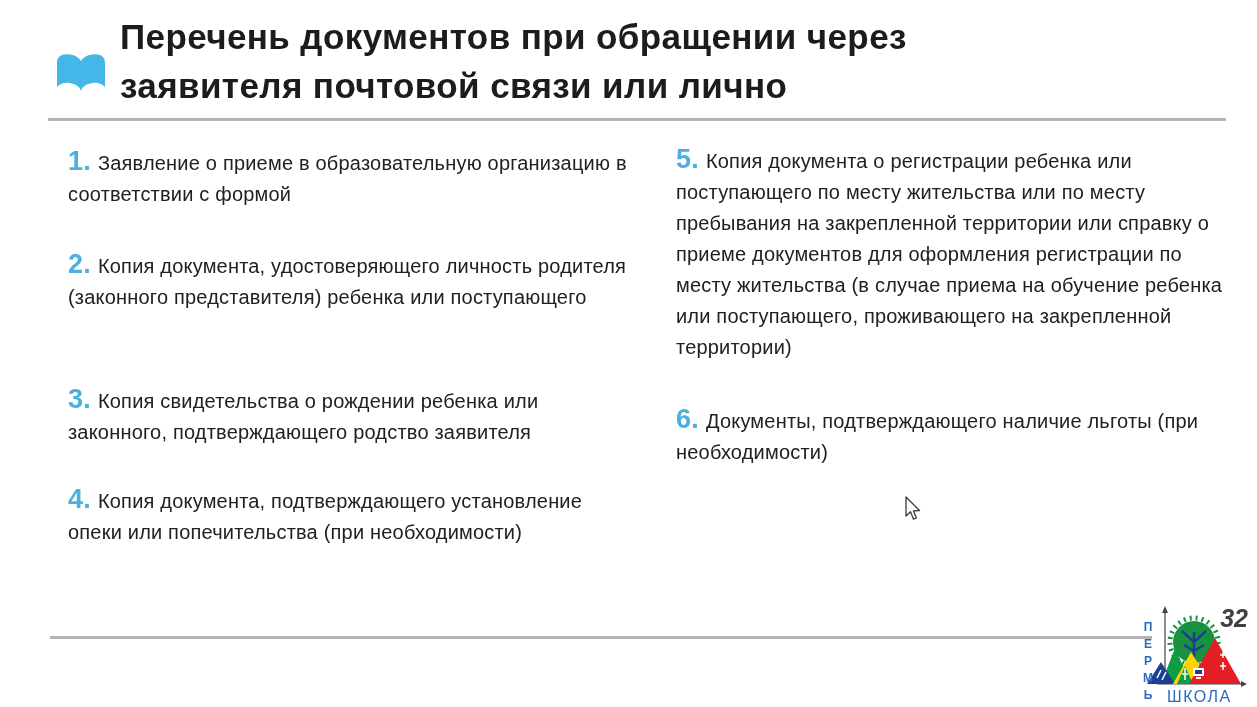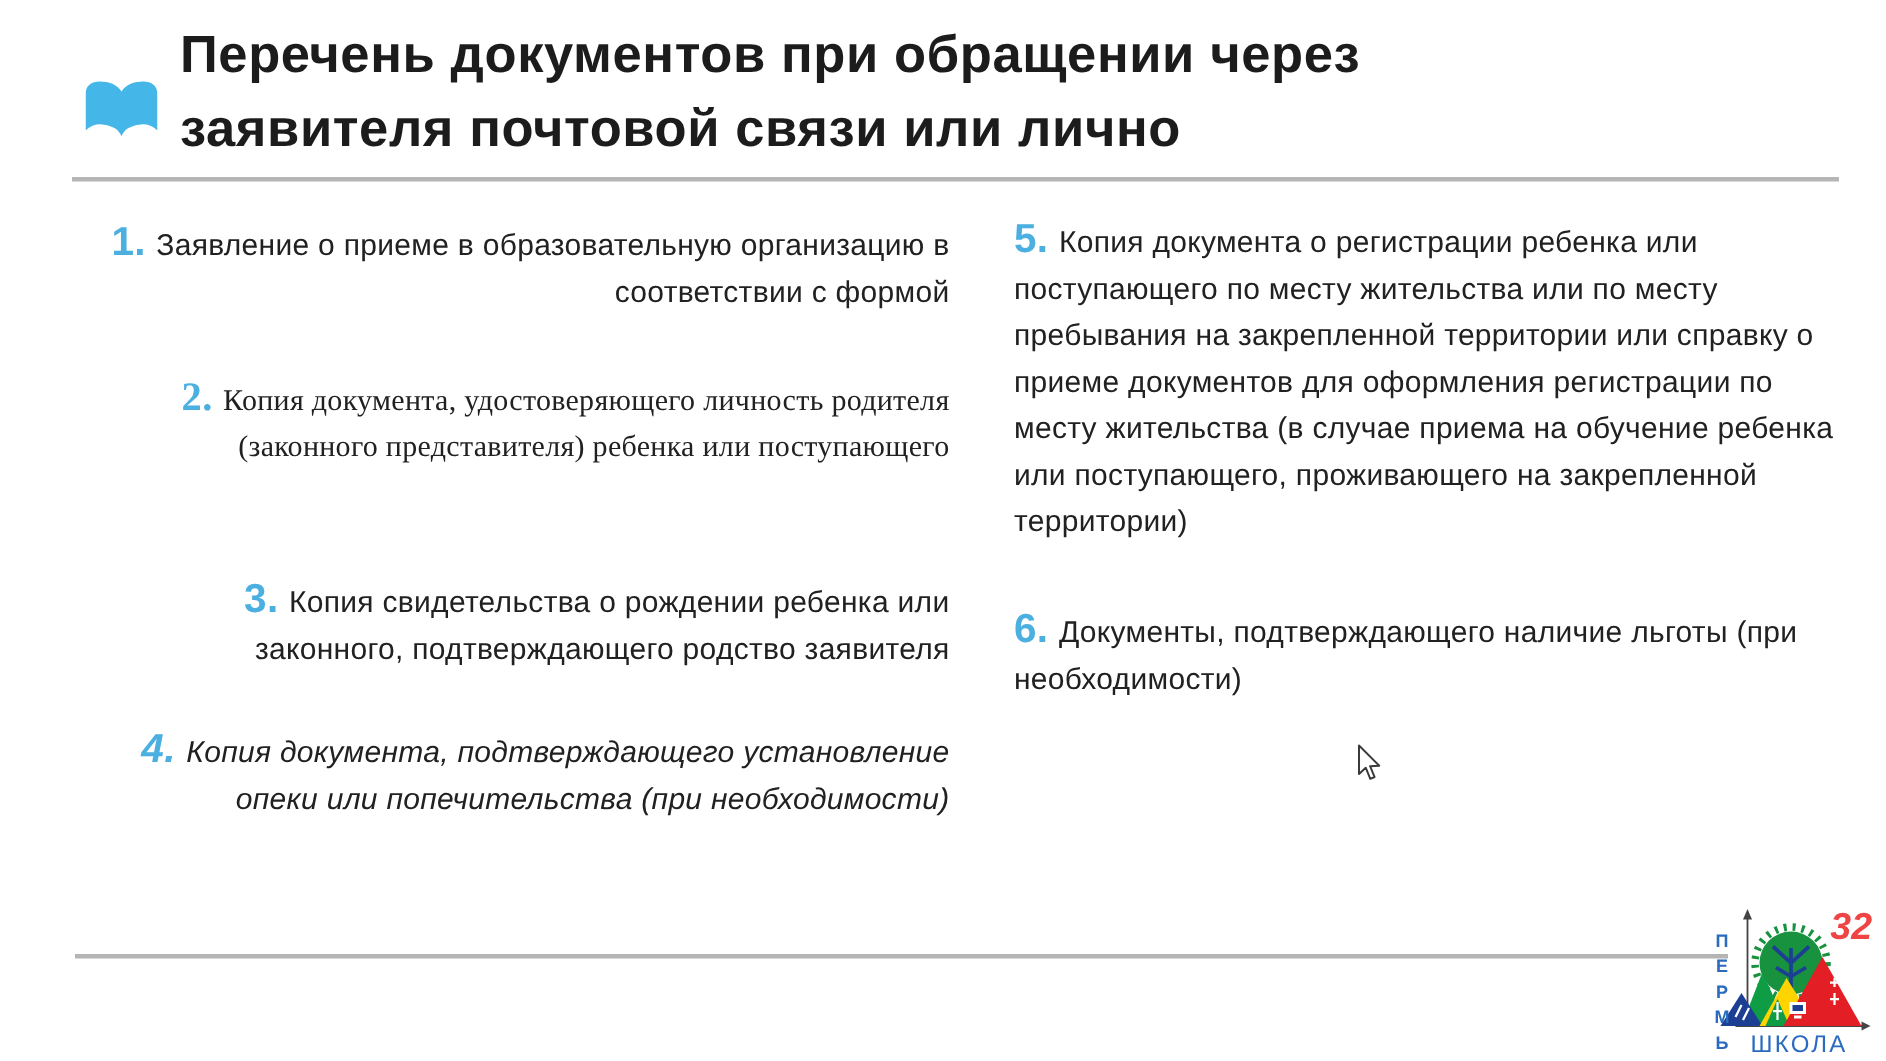--- a/index.html
+++ b/index.html
@@ -17,43 +17,43 @@
 
   
   .divider { position:absolute; height:3px; background:#b5b5b5; }
   .divider-top    { left:48px; top:118px; width:1178px; }
   .divider-bottom { left:50px; top:636px; width:1102px; }
 
   
   .item { position:absolute; color:#212121; font-size:20px; line-height:31px;
           letter-spacing:0.2px; }
   .item .num { color:#4bafe0; font-size:27px; font-weight:700; margin-right:7px; }
-  .col-left  .item { left:68px;  width:565px;text-align:right; }
+  .col-left  .item { left:68px;  width:565px; }
   .col-right .item { left:676px; width:555px; }
   #item-1 { top:146px; }
-  #item-2 { top:249px;font-family:Liberation Serif, serif; }
+  #item-2 { top:249px; }
   #item-3 { top:384px; }
-  #item-4 { top:484px;font-style:italic; }
+  #item-4 { top:484px; }
   #item-5 { top:144px; }
   #item-6 { top:404px; }
 
   
   .cursor { position:absolute; left:903px; top:496px; width:19px; height:26px; }
 
   
   .logo { position:absolute; right:2px; bottom:2px; width:113px; height:101px; }
   .logo-art { position:absolute; left:0; top:0; }
   .logo-city {
     position:absolute; left:6px; top:16px;
     writing-mode:vertical-rl; text-orientation:upright;
     font-size:12px; font-weight:700; color:#2a6bbf; letter-spacing:3px;
   }
   .logo-num {
     position:absolute; right:0px; top:0px;
-    font-size:25px; font-weight:700; color:#ef4444; font-style:italic;
+    font-size:25px; font-weight:700; color:#404040; font-style:italic;
   }
   .logo-school {
     position:absolute; left:32px; bottom:-1px;
     font-size:16px; font-weight:400; color:#2a6bbf; letter-spacing:1.5px;
   }
 </style>
 </head>
 <body>
 
 <div class="slide">

